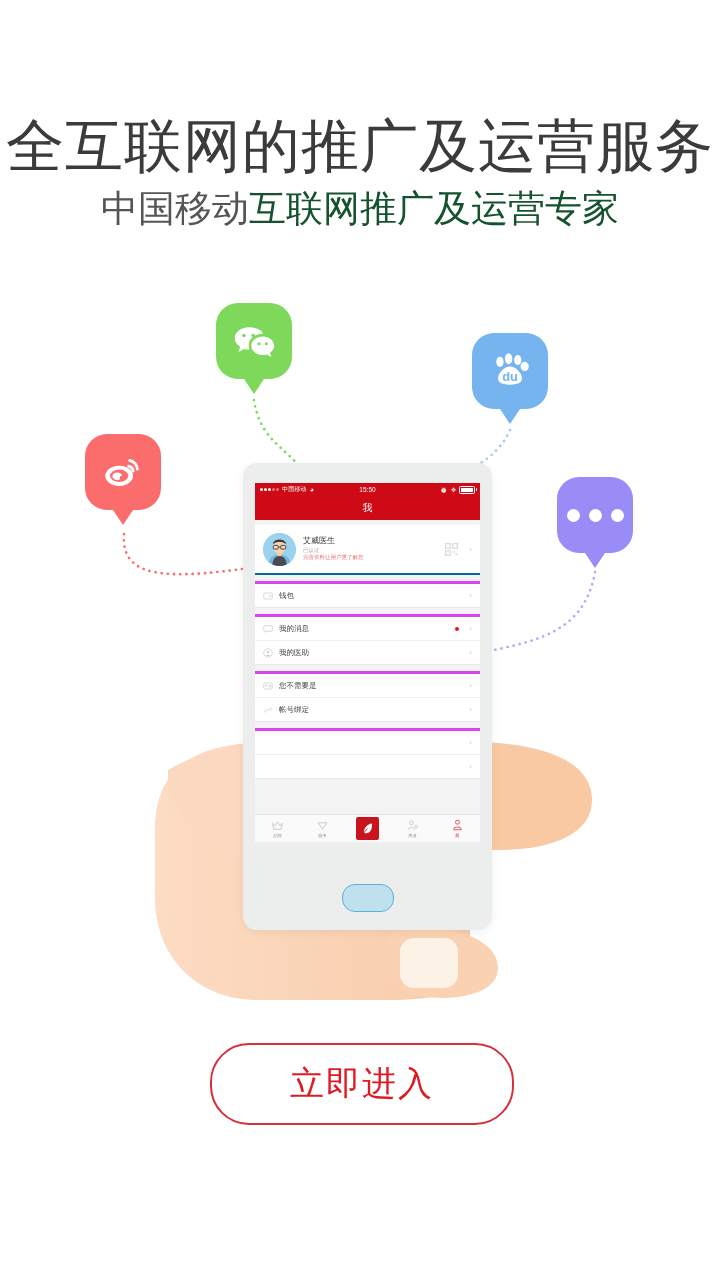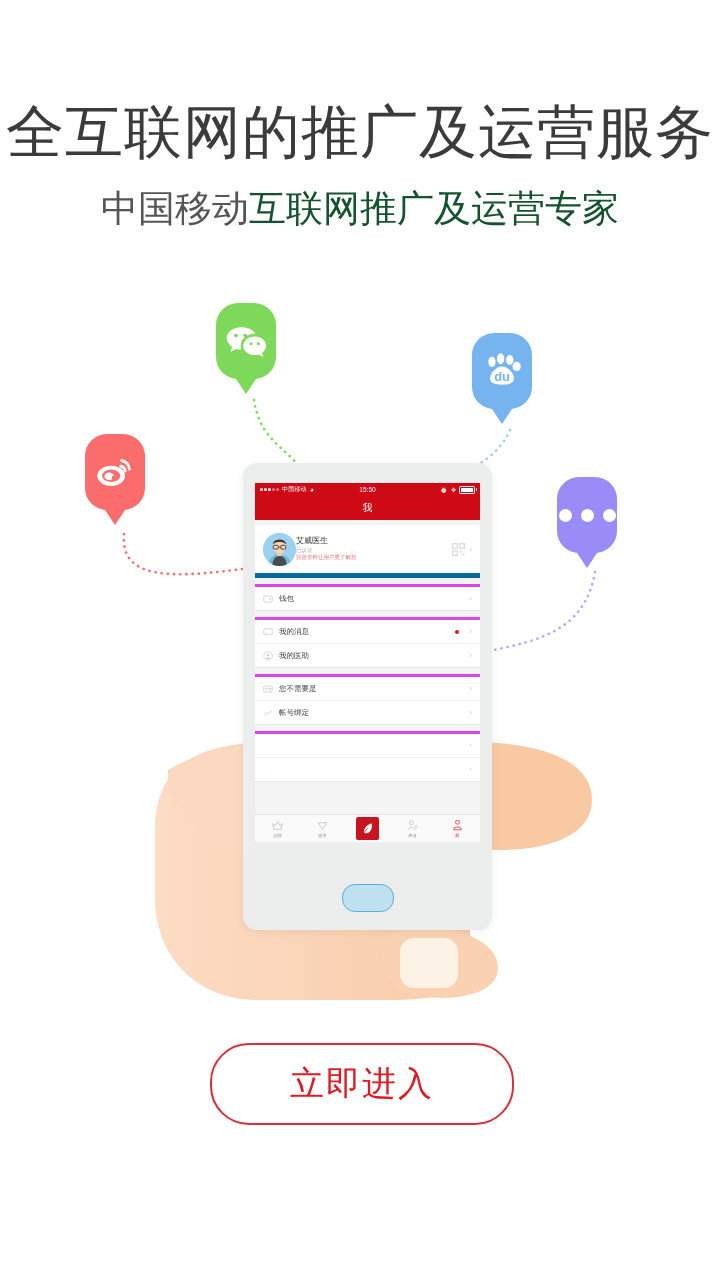--- a/index.html
+++ b/index.html
@@ -6,35 +6,35 @@
   body{
     width:720px;height:1280px;
     background:#ffffff;
     font-family:"Liberation Sans","DejaVu Sans",sans-serif;
     overflow:hidden;position:relative;
   }
   .stage{position:absolute;inset:0;}
 
   
   .headline{
-    position:absolute;left:0;top:103px;width:720px;text-align:center;
+    position:absolute;left:0;top:117px;width:720px;text-align:center;
     font-size:58px;line-height:1;letter-spacing:1px;
     color:#3b3b3b;font-weight:400;white-space:nowrap;
   }
   .subline{
     position:absolute;left:0;top:190px;width:720px;text-align:center;
     font-size:37px;line-height:1;color:#555;white-space:nowrap;
   }
   .subline .accent{color:#14532d;}
 
   
   .connectors{position:absolute;left:0;top:0;width:720px;height:1280px;}
 
   
-  .bubble{position:absolute;width:60px;height:76px;border-radius:22px;
+  .bubble{position:absolute;width:76px;height:76px;border-radius:22px;
           display:flex;align-items:center;justify-content:center;}
   .bubble .tail{
     position:absolute;left:50%;bottom:-15px;transform:translateX(-50%);
     width:0;height:0;border-left:12px solid transparent;border-right:12px solid transparent;
   }
   .b-weibo{left:85px;top:434px;background:#fb6d6d;}
   .b-weibo .tail{border-top:18px solid #fb6d6d;}
   .b-wechat{left:216px;top:303px;background:#7ed95b;}
   .b-wechat .tail{border-top:18px solid #7ed95b;}
   .b-baidu{left:472px;top:333px;background:#76b4ef;}
@@ -72,22 +72,22 @@
   .sb-batt::after{content:"";position:absolute;left:1px;top:1px;bottom:1px;right:1px;background:#fff;border-radius:.5px;}
   .sb-batt::before{content:"";position:absolute;right:-3px;top:1.5px;width:1.5px;height:3px;background:#fff;border-radius:0 1px 1px 0;}
 
   .navbar{
     height:24px;background:#ce0a16;color:#fff;
     display:flex;align-items:center;justify-content:center;
     font-size:10px;
   }
 
   .profile{
-    background:#fff;height:48px;display:flex;align-items:center;padding:0 8px;
-    border-bottom:5px solid #0369a1;margin-top:5px;
+    background:#fff;height:48px;display:flex;align-items:center;padding:0 8px;gap:7px;
+    border-bottom:2px solid #0369a1;margin-top:5px;
   }
   .avatar{width:33px;height:33px;border-radius:50%;background:#9ad2ef;position:relative;overflow:hidden;flex:0 0 auto;}
   .pinfo{flex:1;min-width:0;}
   .pname{font-size:8px;color:#333;line-height:1.3;}
   .pcert{font-size:5.5px;color:#aaa;line-height:1.4;}
   .ptip{font-size:5.5px;color:#e8787a;line-height:1.4;}
   .qr{width:13px;height:13px;opacity:.35;flex:0 0 auto;}
   .chev{color:#c9c9c9;font-size:8px;flex:0 0 auto;margin-left:4px;}
 
   .group{background:#fff;margin-top:6px;border-top:3px solid #d946ef;border-bottom:1px solid #e8e8e8;}

